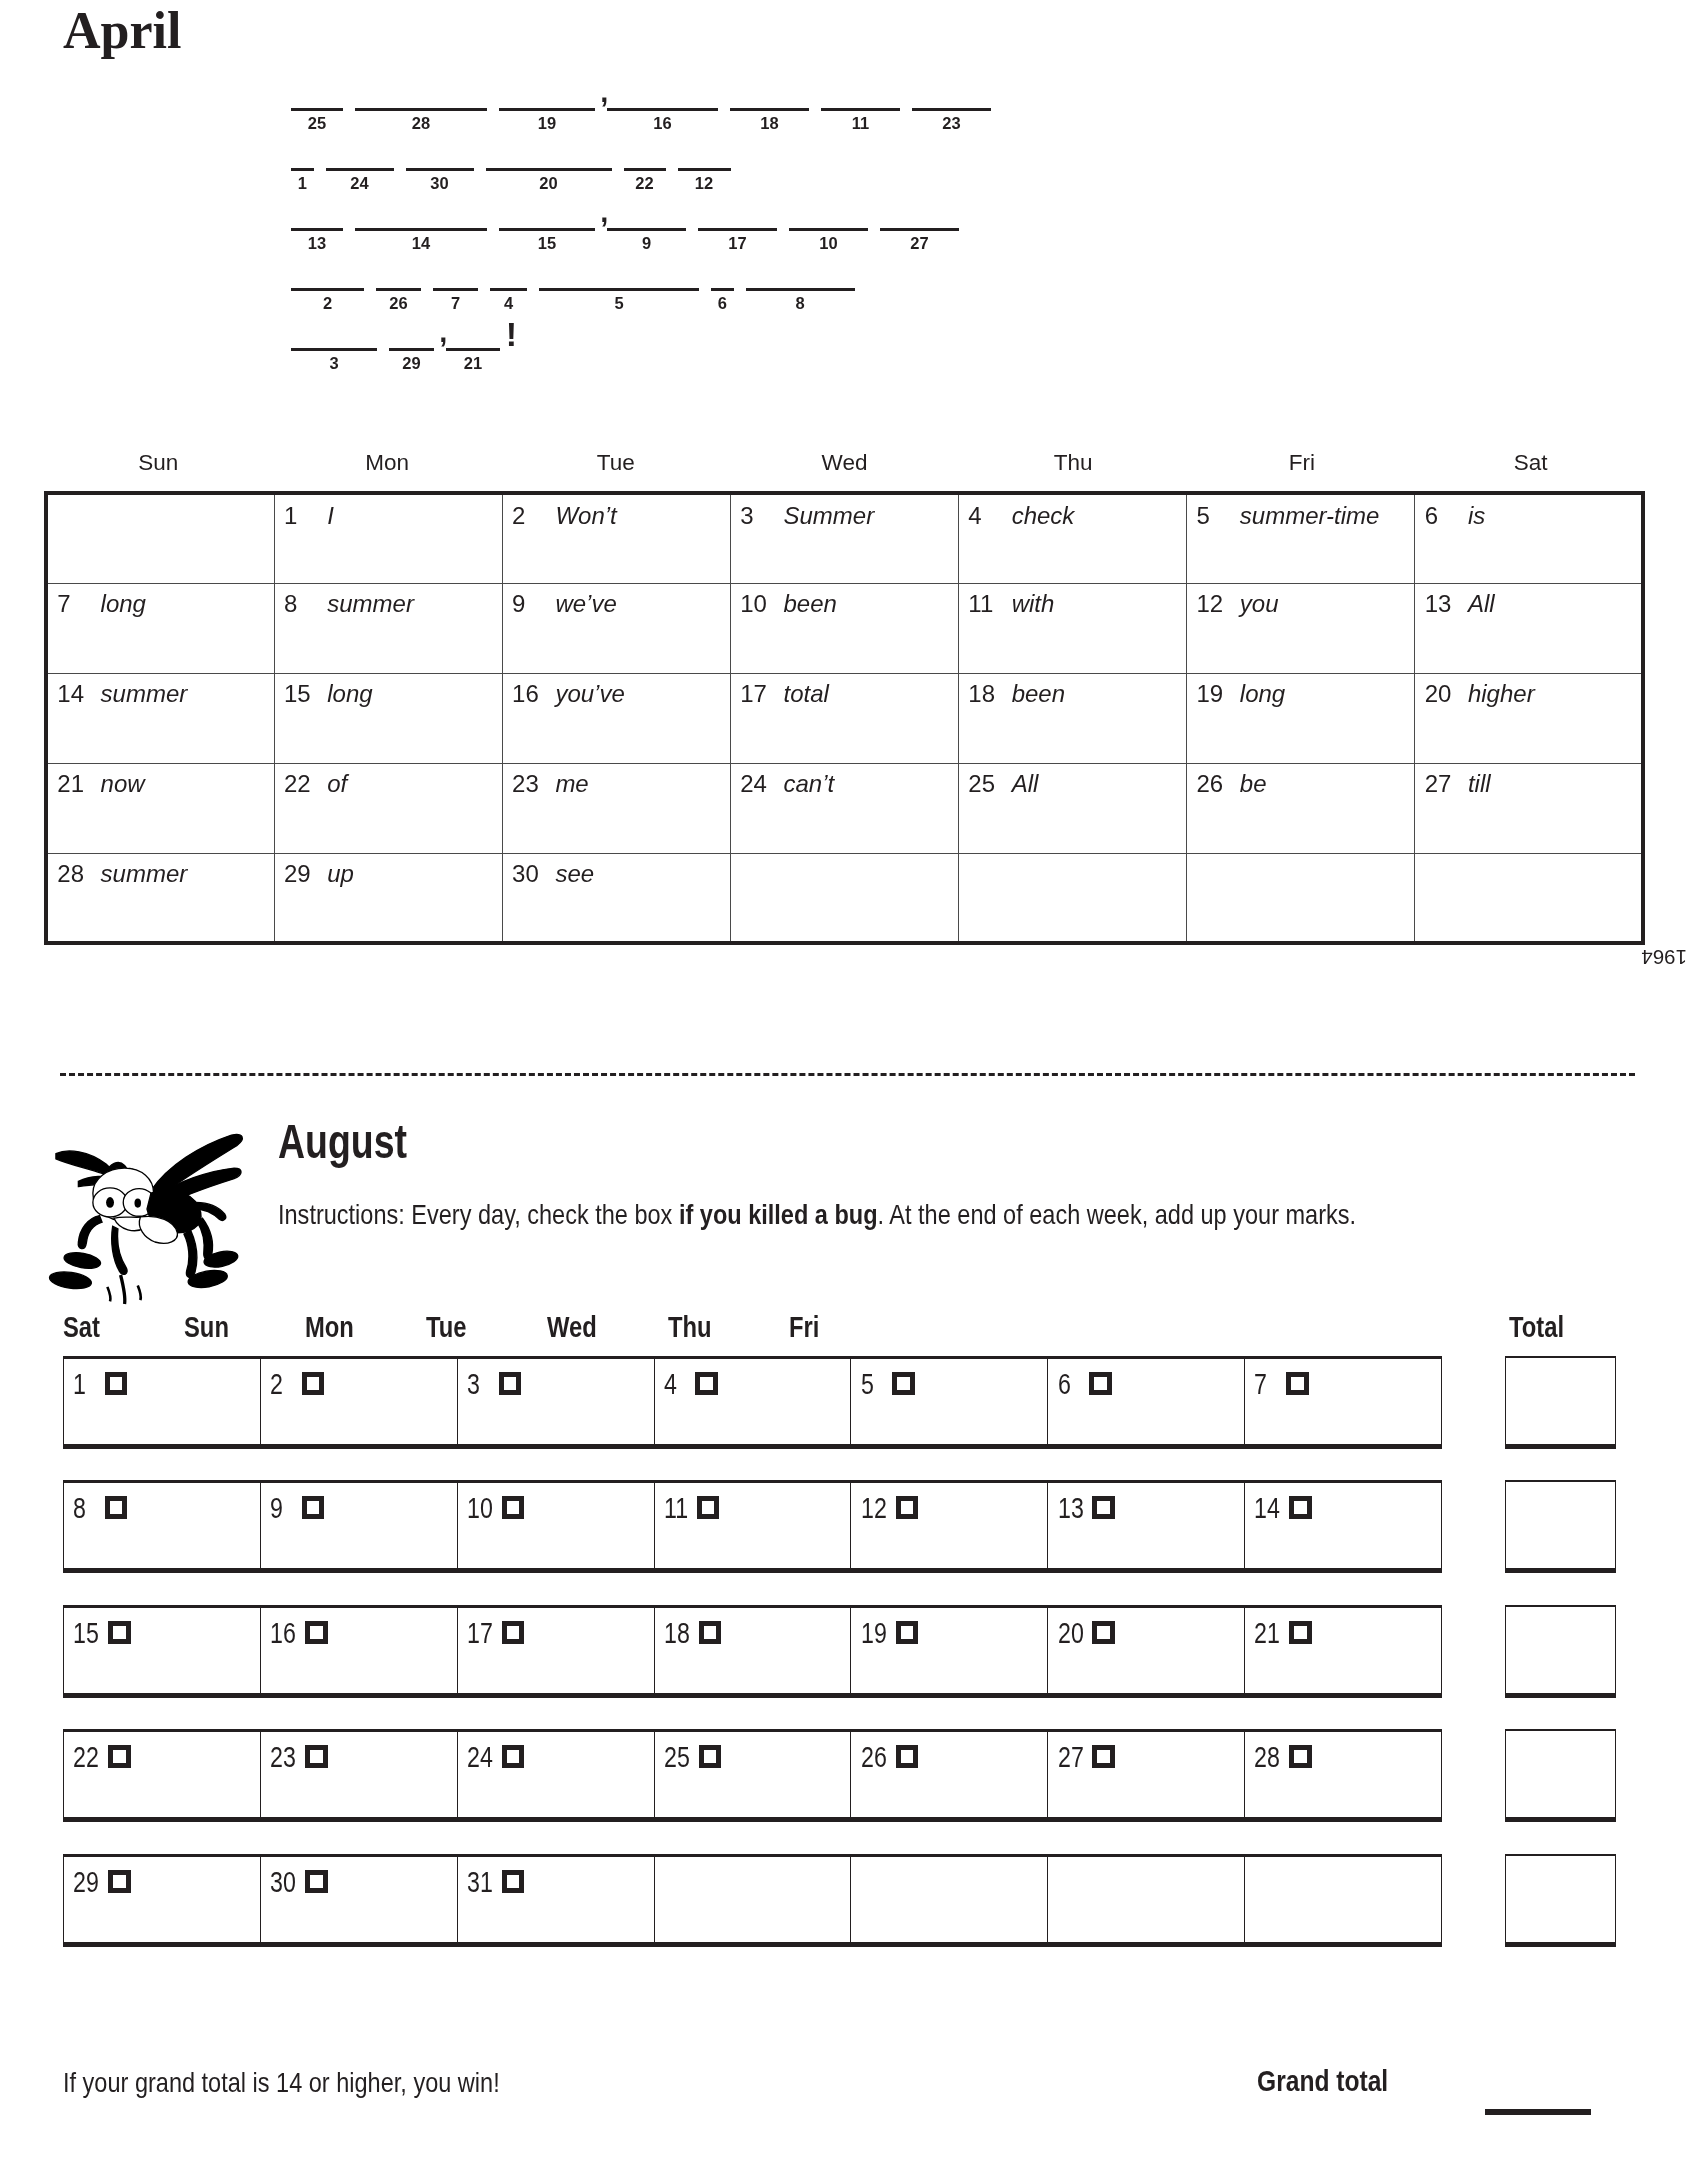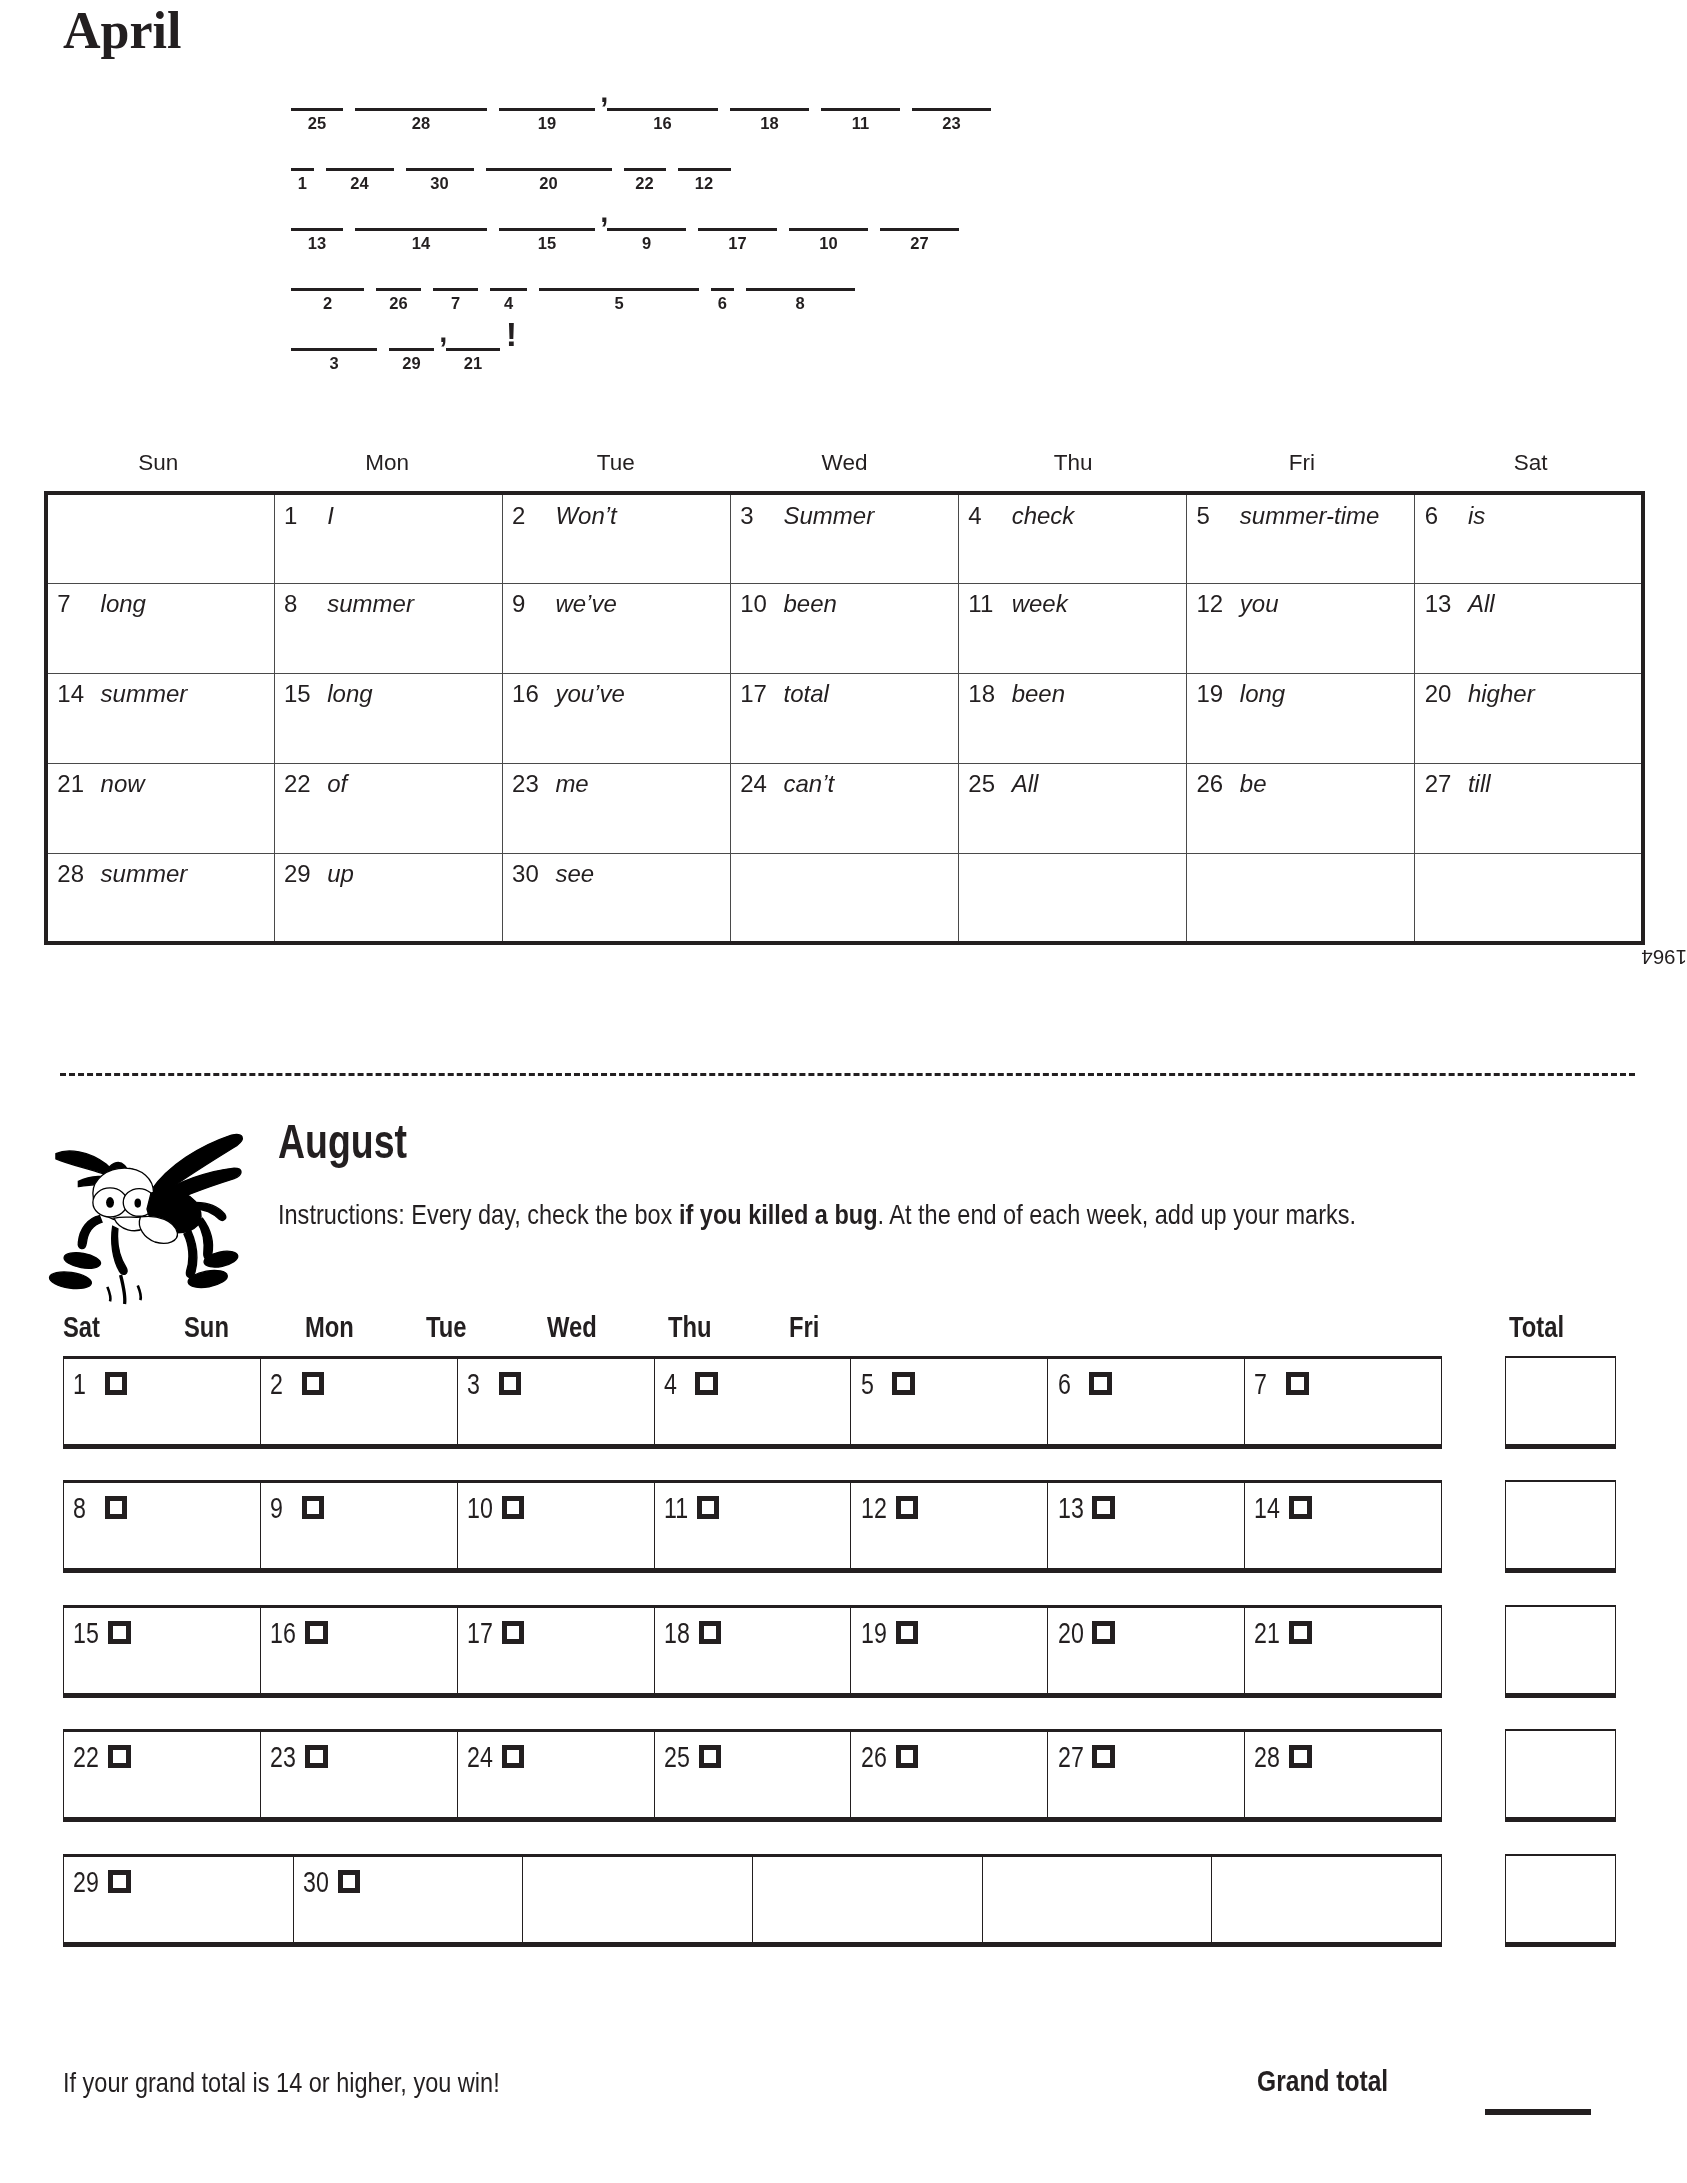--- a/index.html
+++ b/index.html
@@ -528,21 +528,21 @@
           </td>
           <td>
             <div class="cell-inner">
               <span class="daynum">10</span>
               <span class="dayword">been</span>
             </div>
           </td>
           <td>
             <div class="cell-inner">
               <span class="daynum">11</span>
-              <span class="dayword">week</span>
+              <span class="dayword">with</span>
             </div>
           </td>
           <td>
             <div class="cell-inner">
               <span class="daynum">12</span>
               <span class="dayword">you</span>
             </div>
           </td>
           <td>
             <div class="cell-inner">
@@ -885,20 +885,24 @@
       <div class="aug-total-box" style="top: 631px;"></div>
       <div class="aug-week" style="top: 756px;">
         <div class="aug-day">
           <span class="aug-daynum">29</span>
           <span class="checkbox"></span>
         </div>
         <div class="aug-day">
           <span class="aug-daynum">30</span>
           <span class="checkbox"></span>
         </div>
+        <div class="aug-day">
+          <span class="aug-daynum">31</span>
+          <span class="checkbox"></span>
+        </div>
         <div class="aug-day"></div>
         <div class="aug-day"></div>
         <div class="aug-day"></div>
         <div class="aug-day"></div>
       </div>
       <div class="aug-total-box" style="top: 756px;"></div>
     </div>
 
   <div id="aug-footer-note">If your grand total is 14 or higher, you win!</div>
   <div id="grand-total-label">Grand total</div>

